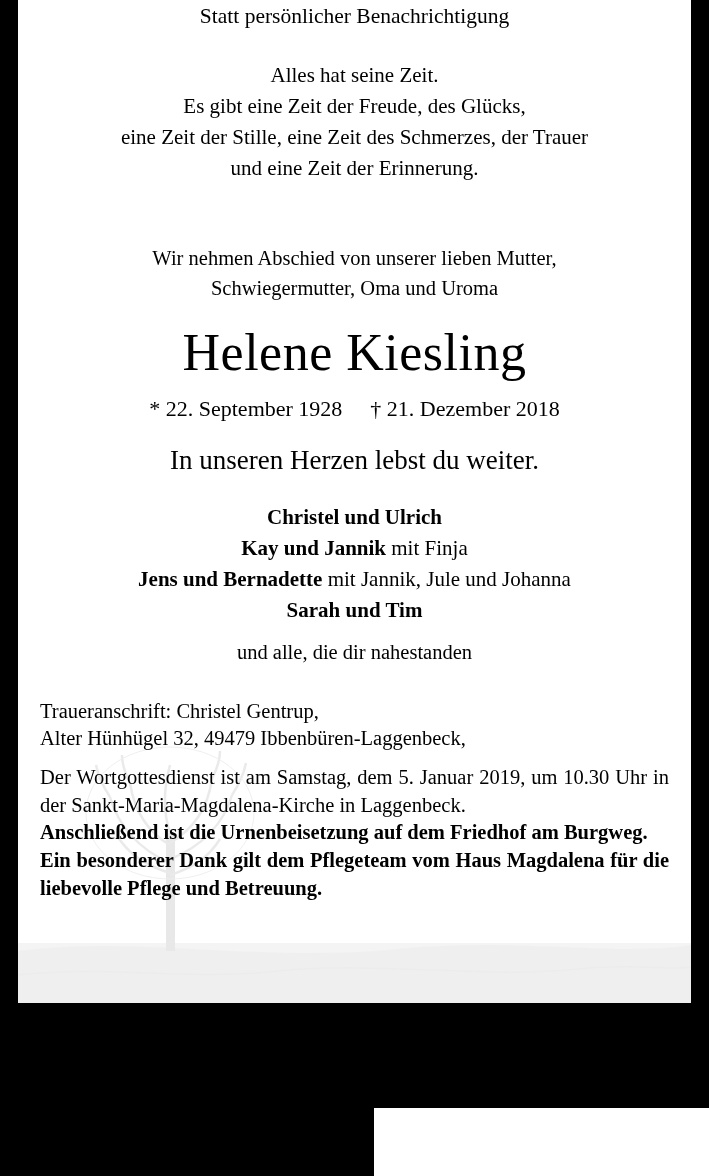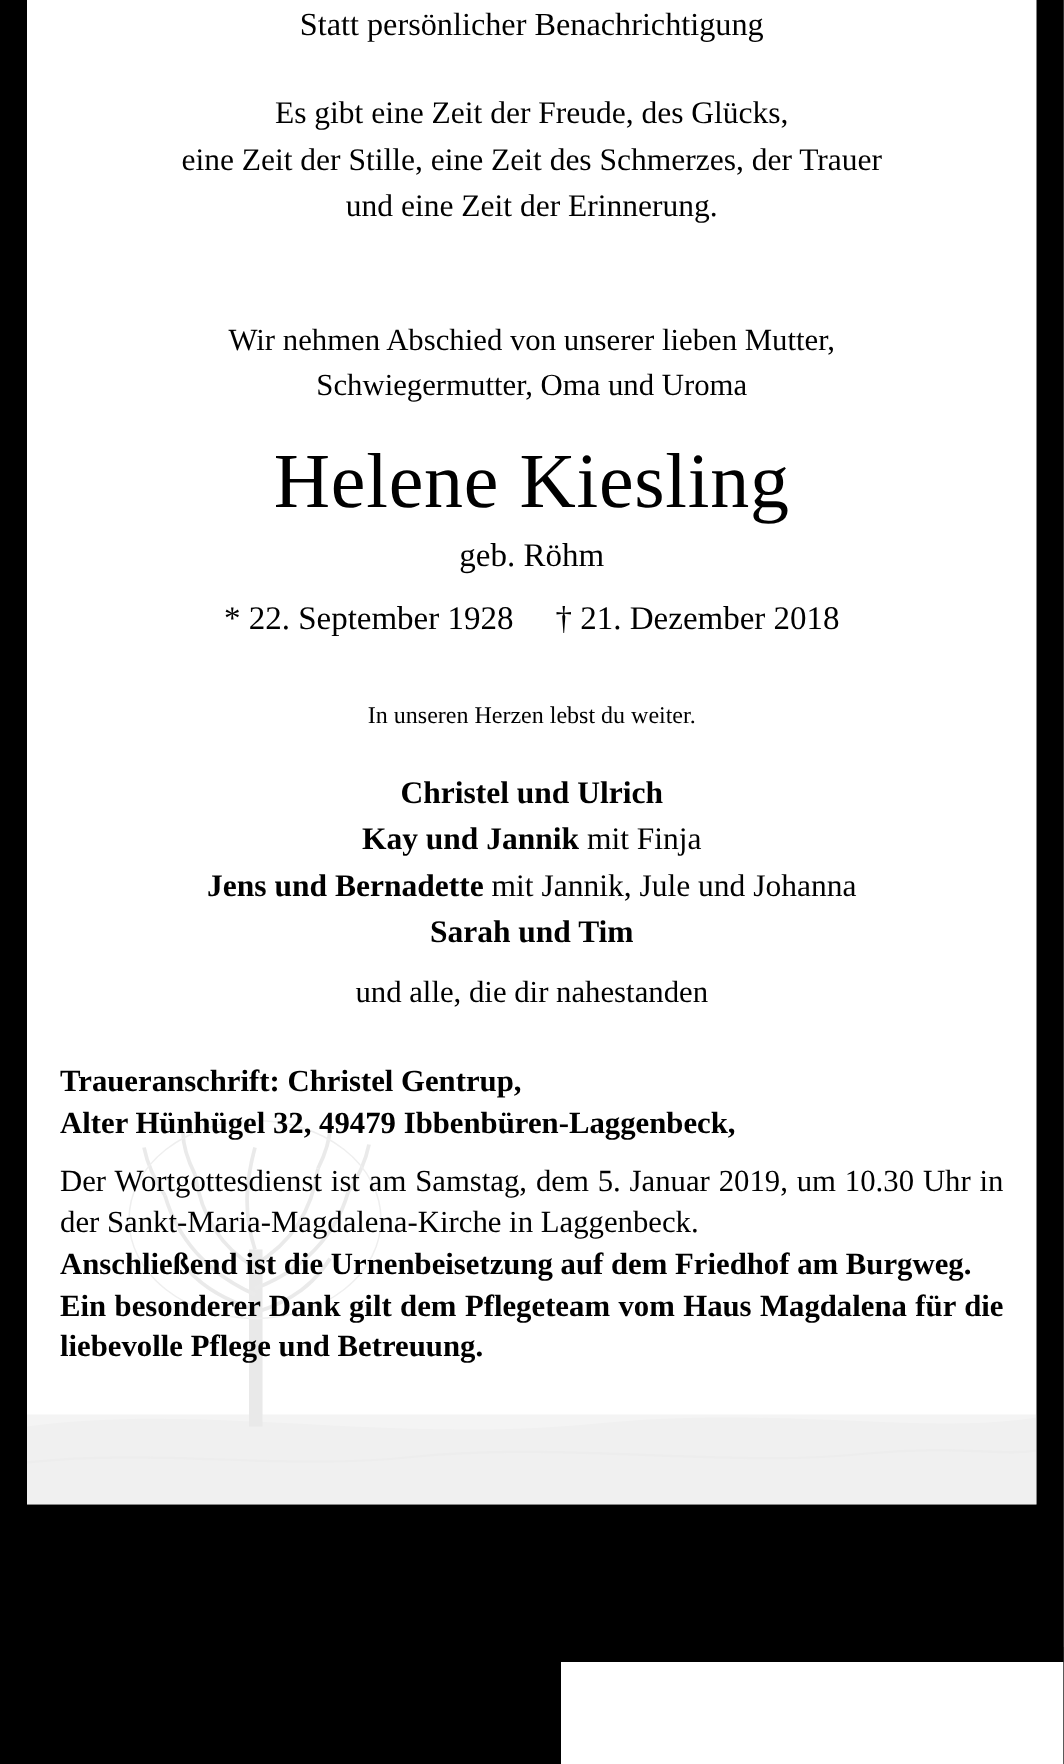--- a/index.html
+++ b/index.html
@@ -77,43 +77,43 @@
     margin-top: 8px;
   }
   .dates {
     text-align: center;
     font-size: 22px;
     margin-top: 16px;
   }
   .dates .gap { display: inline-block; width: 28px; }
   .memory {
     text-align: center;
-    font-size: 16px;
-    margin-top: 44px;
+    font-size: 27px;
+    margin-top: 23px;
   }
   .family {
     text-align: center;
     margin-top: 26px;
     font-size: 21px;
     line-height: 1.48;
   }
   .family .b { font-weight: bold; }
   .closing {
     text-align: center;
     font-size: 20.5px;
     margin-top: 14px;
   }
   .block {
     font-size: 20.5px;
     line-height: 1.35;
     margin-top: 11px;
     text-align: justify;
     text-align-last: left;
   }
-  .block.first { margin-top: 34px; font-weight: bold; }
+  .block.first { margin-top: 34px; }
   .block p { margin: 0; }
   .block p.tight { margin: 0; }
   .spacer-para { margin-top: 16px; font-weight: bold; }
   
   .bottom-bar {
     position: absolute;
     left: 0;
     bottom: 0;
     width: 709px;
     height: 78px;
@@ -153,32 +153,32 @@
       </g>
       <ellipse cx="152" cy="100" rx="84" ry="66" fill="none" stroke="#c4c4c4" stroke-width="1"></ellipse>
       <path d="M0 262 C 90 252, 170 268, 260 258 C 360 248, 470 266, 560 256 C 620 250, 650 258, 673 254" stroke="#bdbdbd" stroke-width="1.5" fill="none"></path>
     </svg>
 
     <div class="content">
 
       <div class="heading-top">Statt persönlicher Benachrichtigung</div>
 
       <div class="verse">
+        <div>Alles hat seine Zeit.</div>
         <div>Es gibt eine Zeit der Freude, des Glücks,</div>
         <div>eine Zeit der Stille, eine Zeit des Schmerzes, der Trauer</div>
         <div>und eine Zeit der Erinnerung.</div>
       </div>
 
       <div class="intro">
         <div>Wir nehmen Abschied von unserer lieben Mutter,</div>
         <div>Schwiegermutter, Oma und Uroma</div>
       </div>
 
       <div class="name">Helene Kiesling</div>
-      <div class="maidenname">geb. Röhm</div>
 
       <div class="dates">
         <span>* 22. September 1928</span><span class="gap"></span><span>† 21. Dezember 2018</span>
       </div>
 
       <div class="memory">In unseren Herzen lebst du weiter.</div>
 
       <div class="family">
         <div><span class="b">Christel und Ulrich</span><span></span></div>
         <div><span class="b">Kay und Jannik</span><span> mit Finja</span></div>

